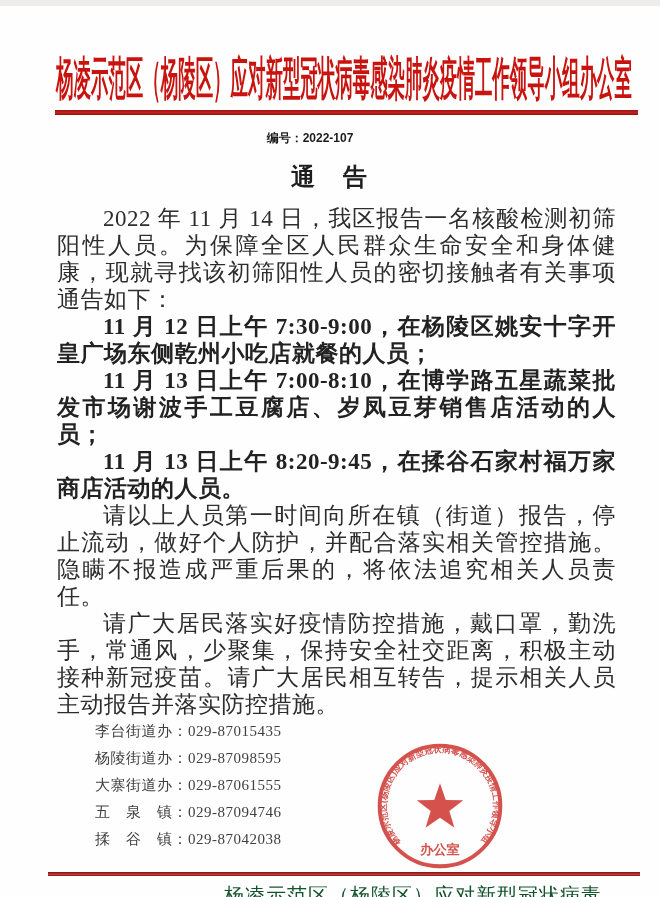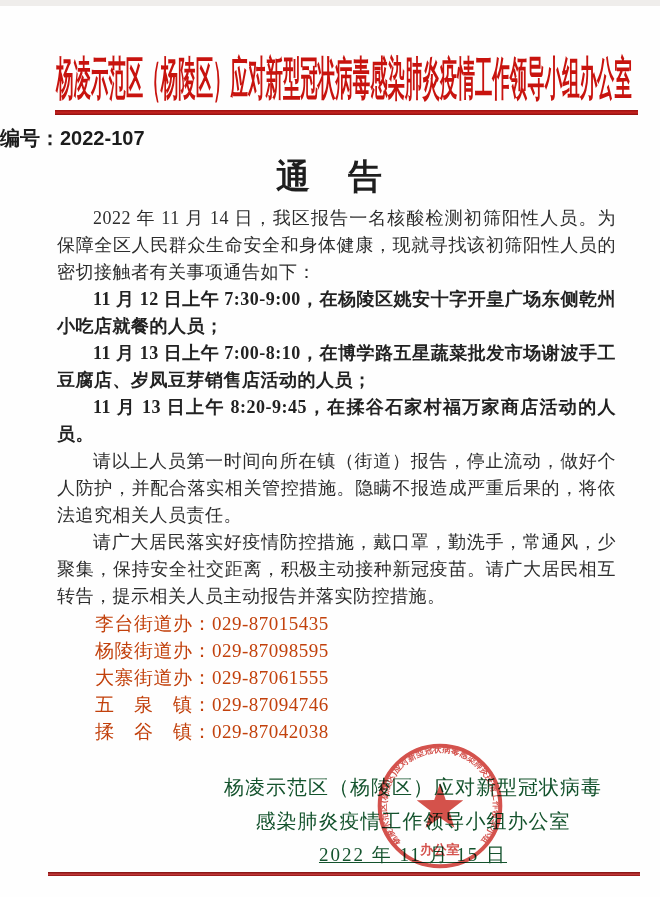--- a/index.html
+++ b/index.html
@@ -12,38 +12,38 @@
   .org-title-svg{display:block;margin:42px 25px 0 55px;width:580px;height:58px;}
   .org-title-svg text{
     font-family:"Liberation Sans","DejaVu Sans",sans-serif;
     font-weight:bold;fill:#c8130e;
   }
   .header-rule{
     height:5px;margin:4px 22px 0 55px;
     background:linear-gradient(180deg,#9e1210 0%,#c42320 55%,#8c0f0d 100%);
   }
   .doc-number{
-    margin:10px 40px 0 0;text-align:left;
+    margin:10px 40px 0 0;text-align:center;
     font-family:"Liberation Sans","DejaVu Sans",sans-serif;
-    font-weight:bold;font-size:20px;line-height:26px;color:#1c1c1c;
+    font-weight:bold;font-size:12px;line-height:26px;color:#1c1c1c;
   }
   .notice-title{
     margin:6px 0 0 0;text-align:center;
-    font-size:34px;line-height:40px;font-weight:bold;color:#1e1e1e;
+    font-size:24px;line-height:40px;font-weight:bold;color:#1e1e1e;
     letter-spacing:2px;
   }
   .body-text{margin:8px 44px 0 57px;}
   .para{
     margin:0;text-indent:2em;
-    font-size:18px;line-height:27px;letter-spacing:.5px;color:#2d2d2d;
+    font-size:23px;line-height:27px;letter-spacing:.5px;color:#2d2d2d;
     text-align:justify;
   }
   .para.bold{font-weight:bold;color:#222;}
   .contacts{margin:0 44px 0 95px;}
-  .contact-row{font-size:19px;line-height:27px;letter-spacing:.5px;color:#c2410c;}
+  .contact-row{font-size:15px;line-height:27px;letter-spacing:.5px;color:#404040;}
   .contact-row .phone{font-family:"Liberation Serif","DejaVu Serif",serif;}
   .signature{
     width:fit-content;margin:25px 58px 0 auto;text-align:center;
     font-size:20px;line-height:34px;color:#14532d;letter-spacing:1px;
   }
   .signature .date{font-size:19px;letter-spacing:2px;text-decoration:underline;}
   .bottom-rule{
     position:absolute;left:48px;top:866px;width:592px;height:4px;
     background:linear-gradient(180deg,#7e0f0f 0%,#c13a3a 60%,#8c1010 100%);
   }

